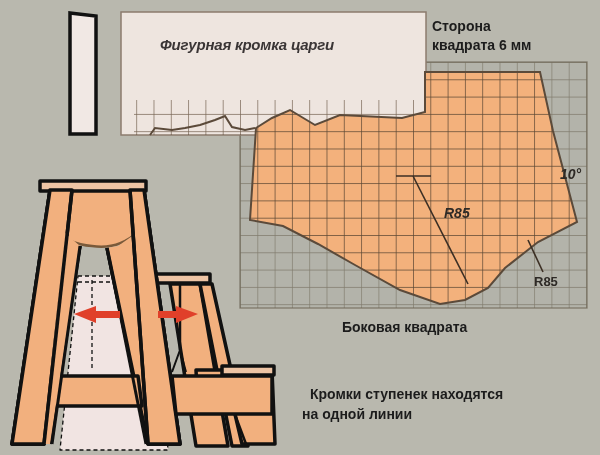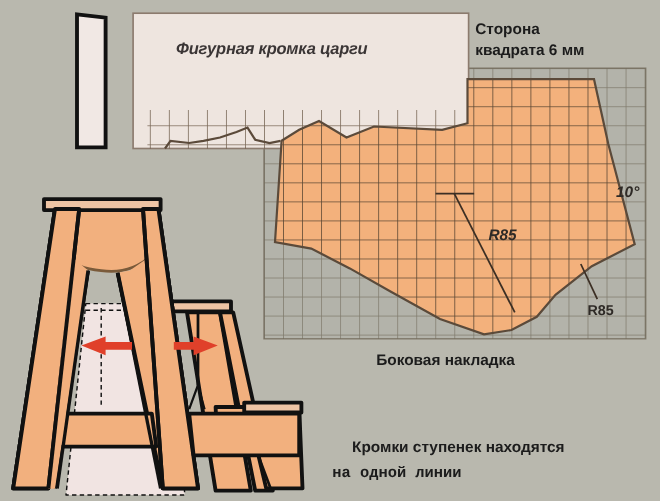--- a/index.html
+++ b/index.html
@@ -124,16 +124,16 @@
 
 <div class="apron-title">Фигурная кромка царги</div>
 
 <div class="lbl" style="left:432px; top:17px;">Сторона</div>
 <div class="lbl" style="left:432px; top:36px;">квадрата 6 мм</div>
 
 <div class="dim" style="left:560px; top:146px;margin-top:20px;">10°</div>
 <div class="dim" style="left:444px; top:205px;">R85</div>
 <div class="dim" style="left:534px; top:274px; font-size:13px; font-style:normal;">R85</div>
 
-<div class="lbl" style="left:342px; top:318px;">Боковая накладка</div>
+<div class="lbl" style="left:342px; top:318px;">Боковая квадрата</div>
 
-<div class="lbl" style="left:320px; top:385px;margin-top:12px;">Кромки ступенек находятся</div>
-<div class="lbl" style="left:302px; top:422px;font-family:Liberation Mono, monospace;">на одной линии</div>
+<div class="lbl" style="left:310px; top:385px;">Кромки ступенек находятся</div>
+<div class="lbl" style="left:302px; top:405px;">на одной линии</div>
 
 </body></html>

